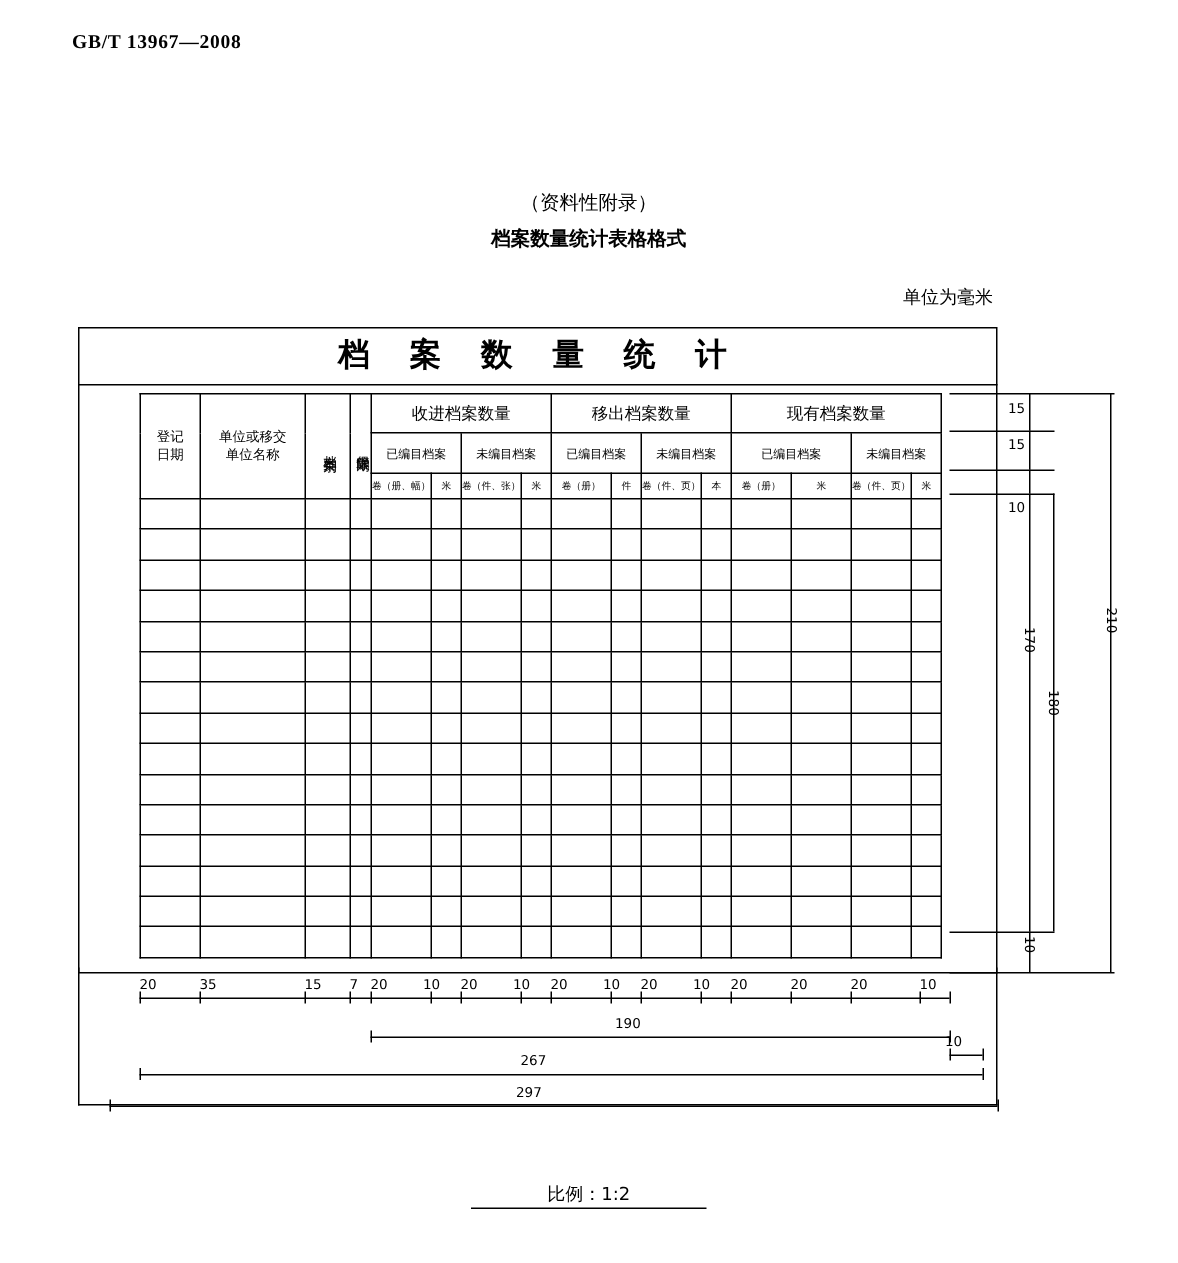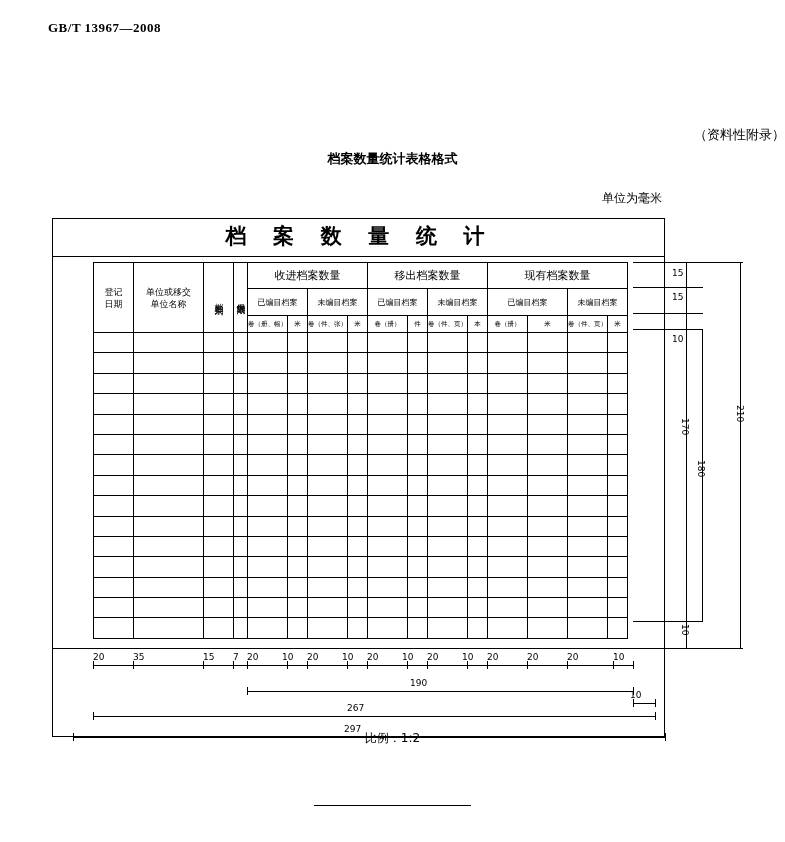--- a/index.html
+++ b/index.html
@@ -39,21 +39,21 @@
     text-align: center;
     font-family: "DejaVu Sans", sans-serif;
     font-weight: bold;
     font-size: 15px;
     letter-spacing: 2px;
   }
   .annex-sub {
     position: absolute;
     left: 0; top: 126px;
     width: 785px;
-    text-align: right;
+    text-align: center;
     font-family: "DejaVu Sans", sans-serif;
     font-size: 13px;
   }
   .annex-name {
     position: absolute;
     left: 0; top: 150px;
     width: 785px;
     text-align: center;
     font-family: "DejaVu Sans", sans-serif;
     font-weight: bold;
@@ -169,21 +169,21 @@
   }
   .tick {
     position: absolute;
     width: 0;
     border-left: 1px solid #000;
     height: 8px;
   }
   .scale-note {
     position: absolute;
     left: 0;
-    top: 730px;
+    top: 788px;
     width: 785px;
     text-align: center;
     font-family: "DejaVu Sans", sans-serif;
     font-size: 12px;
   }
   .bottom-rule {
     position: absolute;
     left: 314px;
     top: 805px;
     width: 157px;

